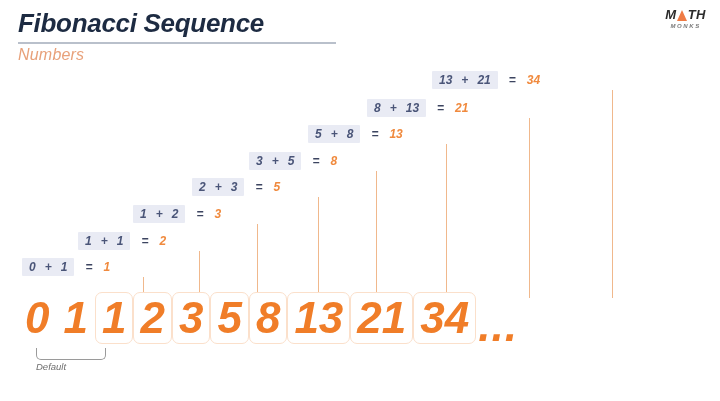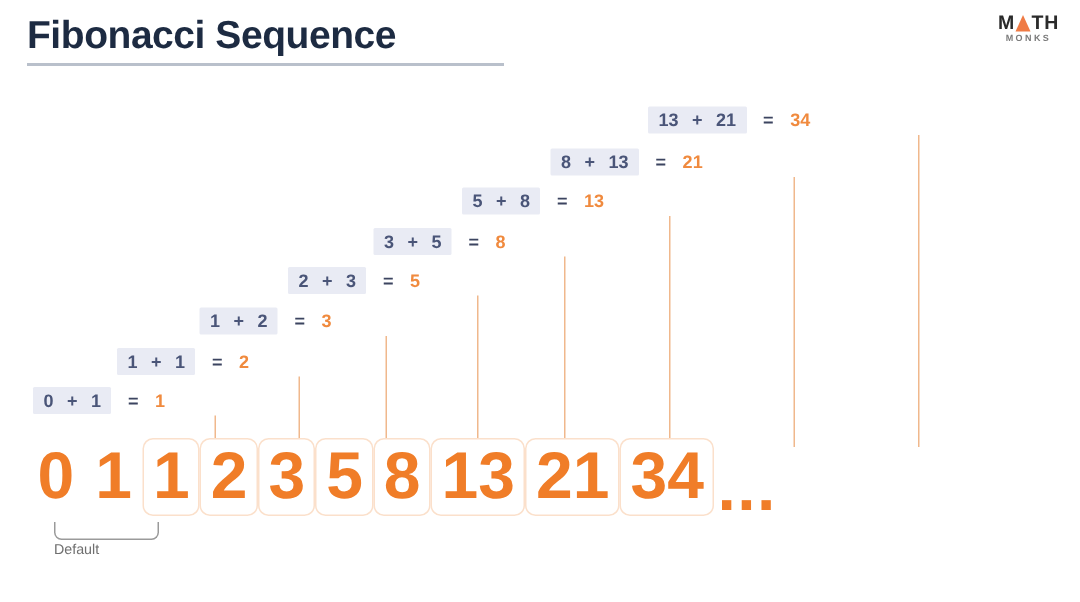--- a/index.html
+++ b/index.html
@@ -2,21 +2,21 @@
 <html><head>
 <meta charset="utf-8">
 <style>
   html,body{margin:0;padding:0;}
   body{
     width:720px;height:401px;overflow:hidden;
     background:#ffffff;
     font-family:"Liberation Sans", sans-serif;
     position:relative;
   }
-  .canvas{position:relative;width:720px;height:401px;}
+  .canvas{position:relative;width:720px;height:401px;font-style:italic;}
 
   
   .title{
     position:absolute;left:18px;top:8px;
     font-size:26px;font-weight:bold;color:#1d2b42;
     letter-spacing:-0.3px;
     padding-bottom:3px;
   }
   .title-rule{
     position:absolute;left:18px;top:42px;width:318px;height:1.5px;
@@ -109,20 +109,21 @@
     font-size:9.5px;color:#6f6f6f;
   }
 </style>
 </head>
 <body>
 
 <div class="canvas">
 
   <div class="title">Fibonacci Sequence</div>
   <div class="title-rule"></div>
+  <div class="subtitle">Numbers</div>
 
   <div class="logo">
     <div class="logo-main">
       <span>M</span>
       <span class="logo-tri"></span>
       <span>TH</span>
     </div>
     <div class="logo-sub">MONKS</div>
   </div>
 

